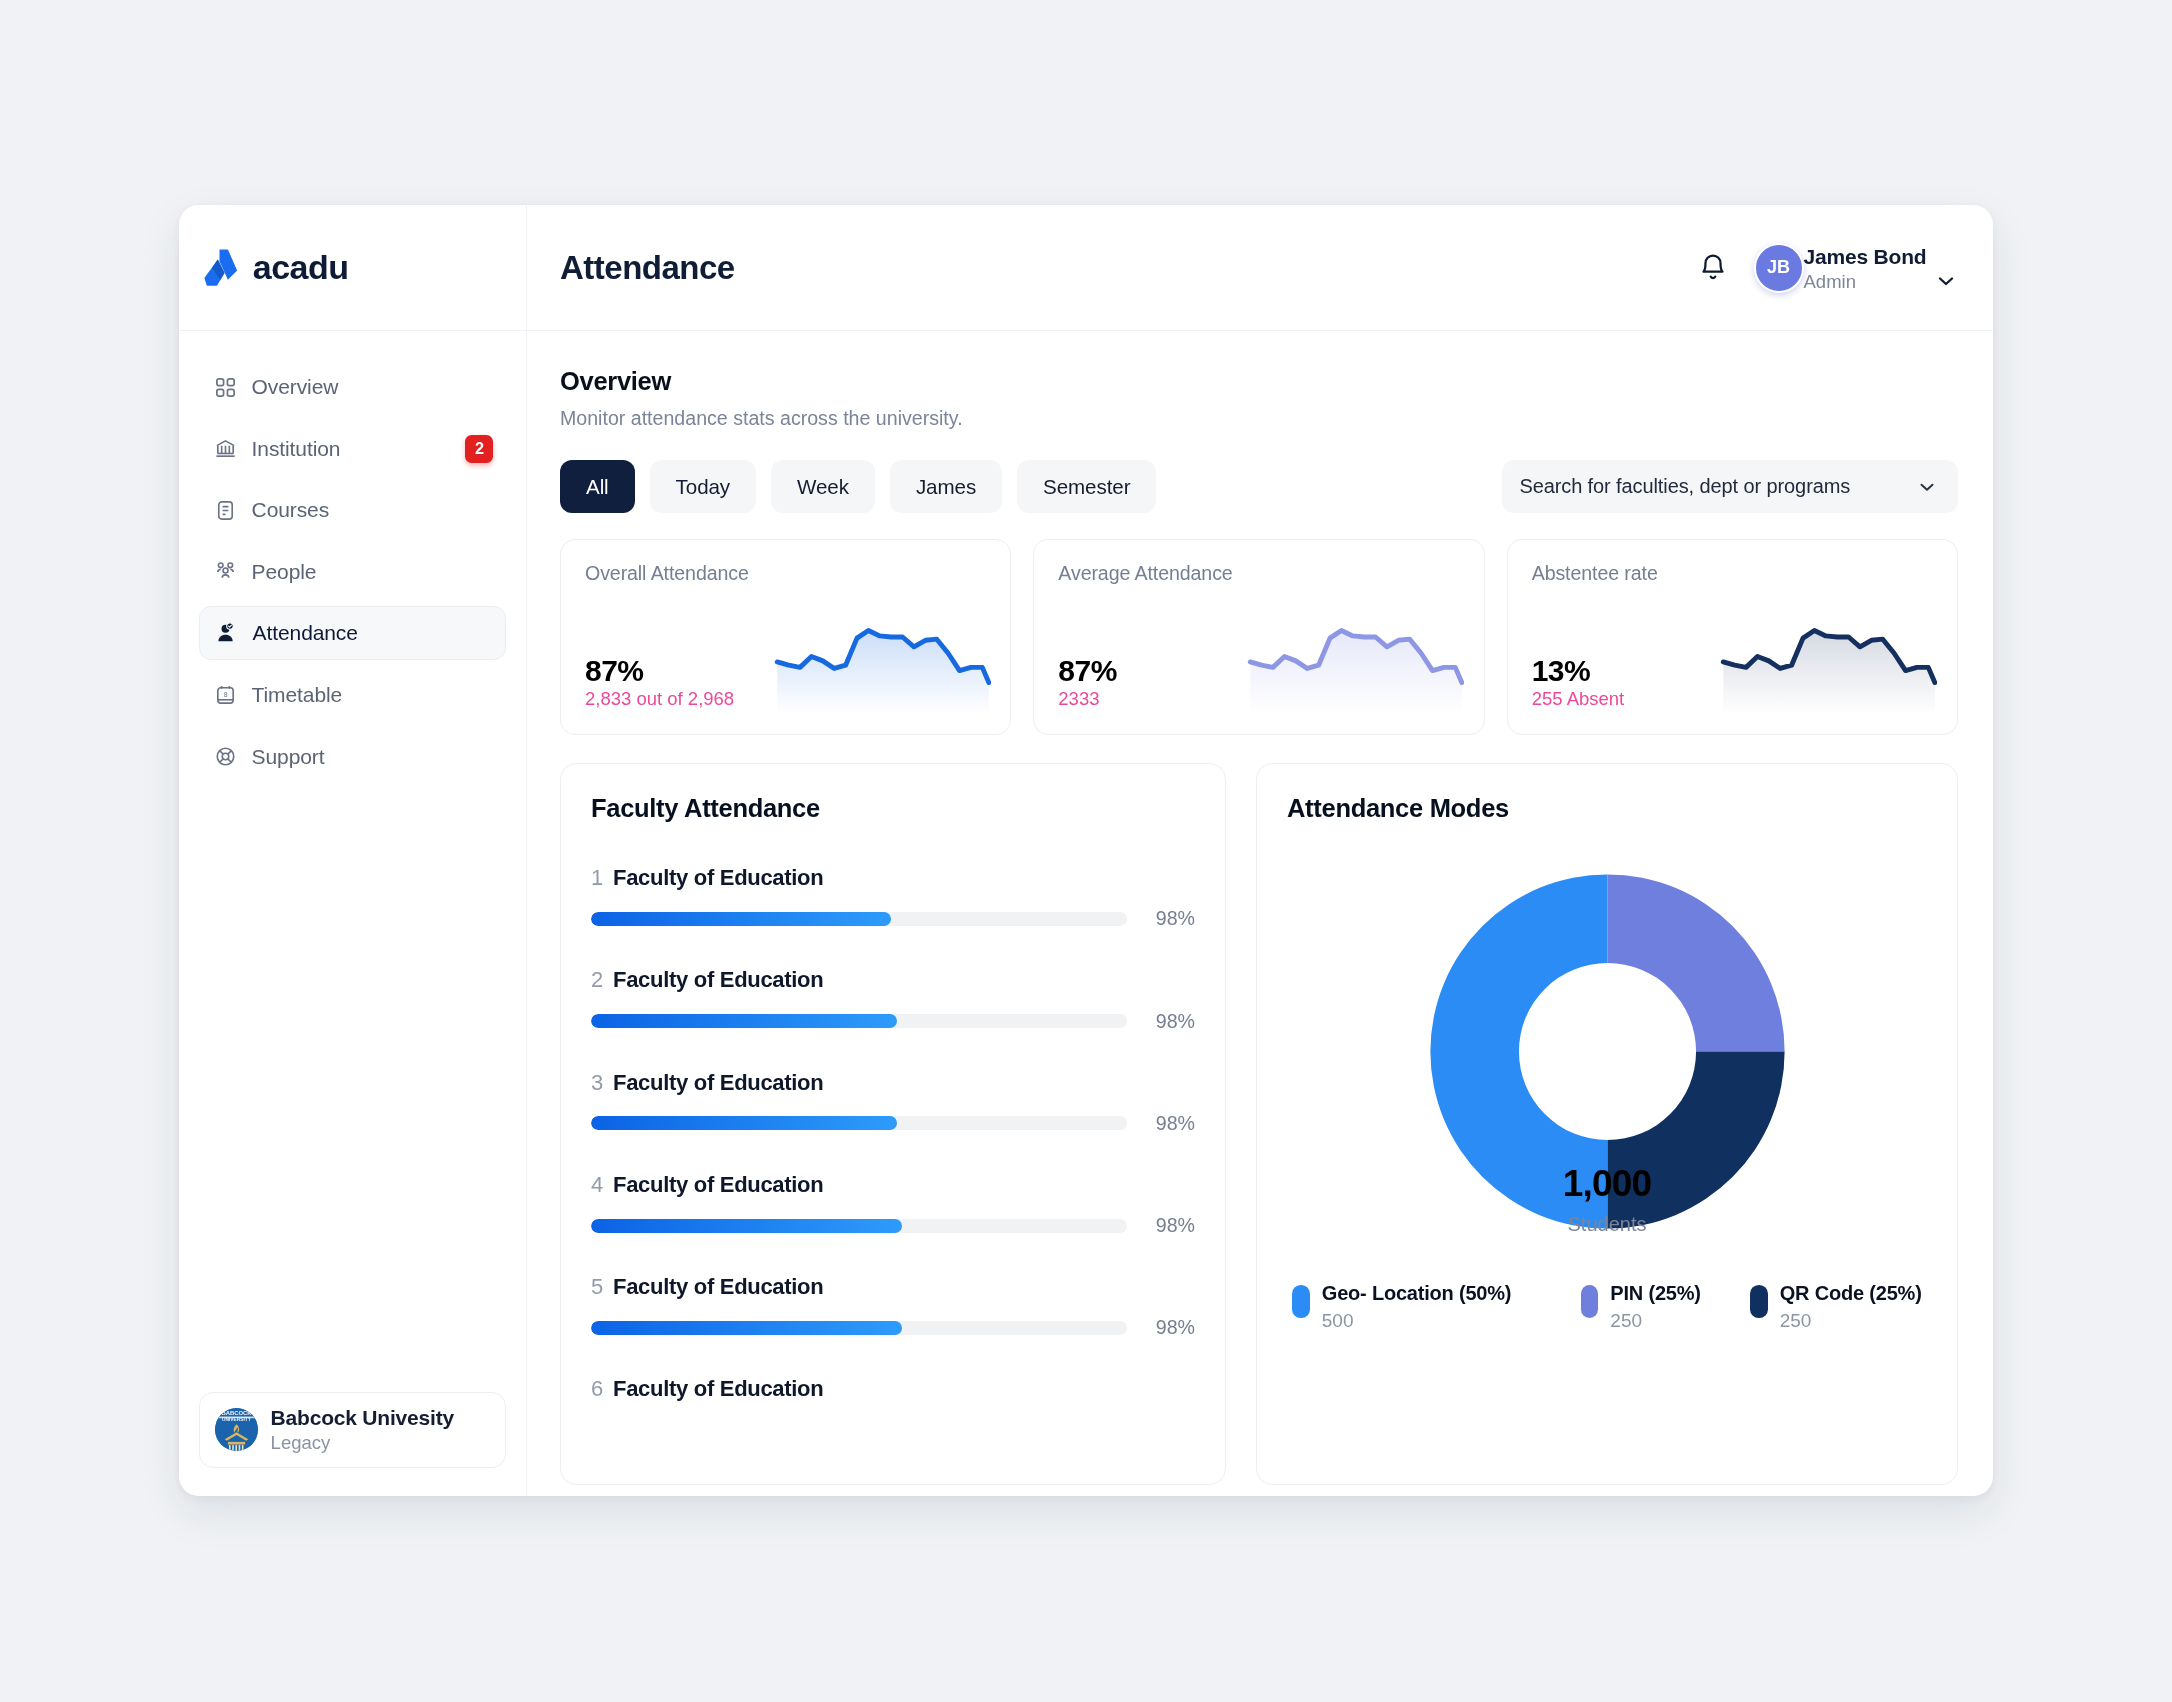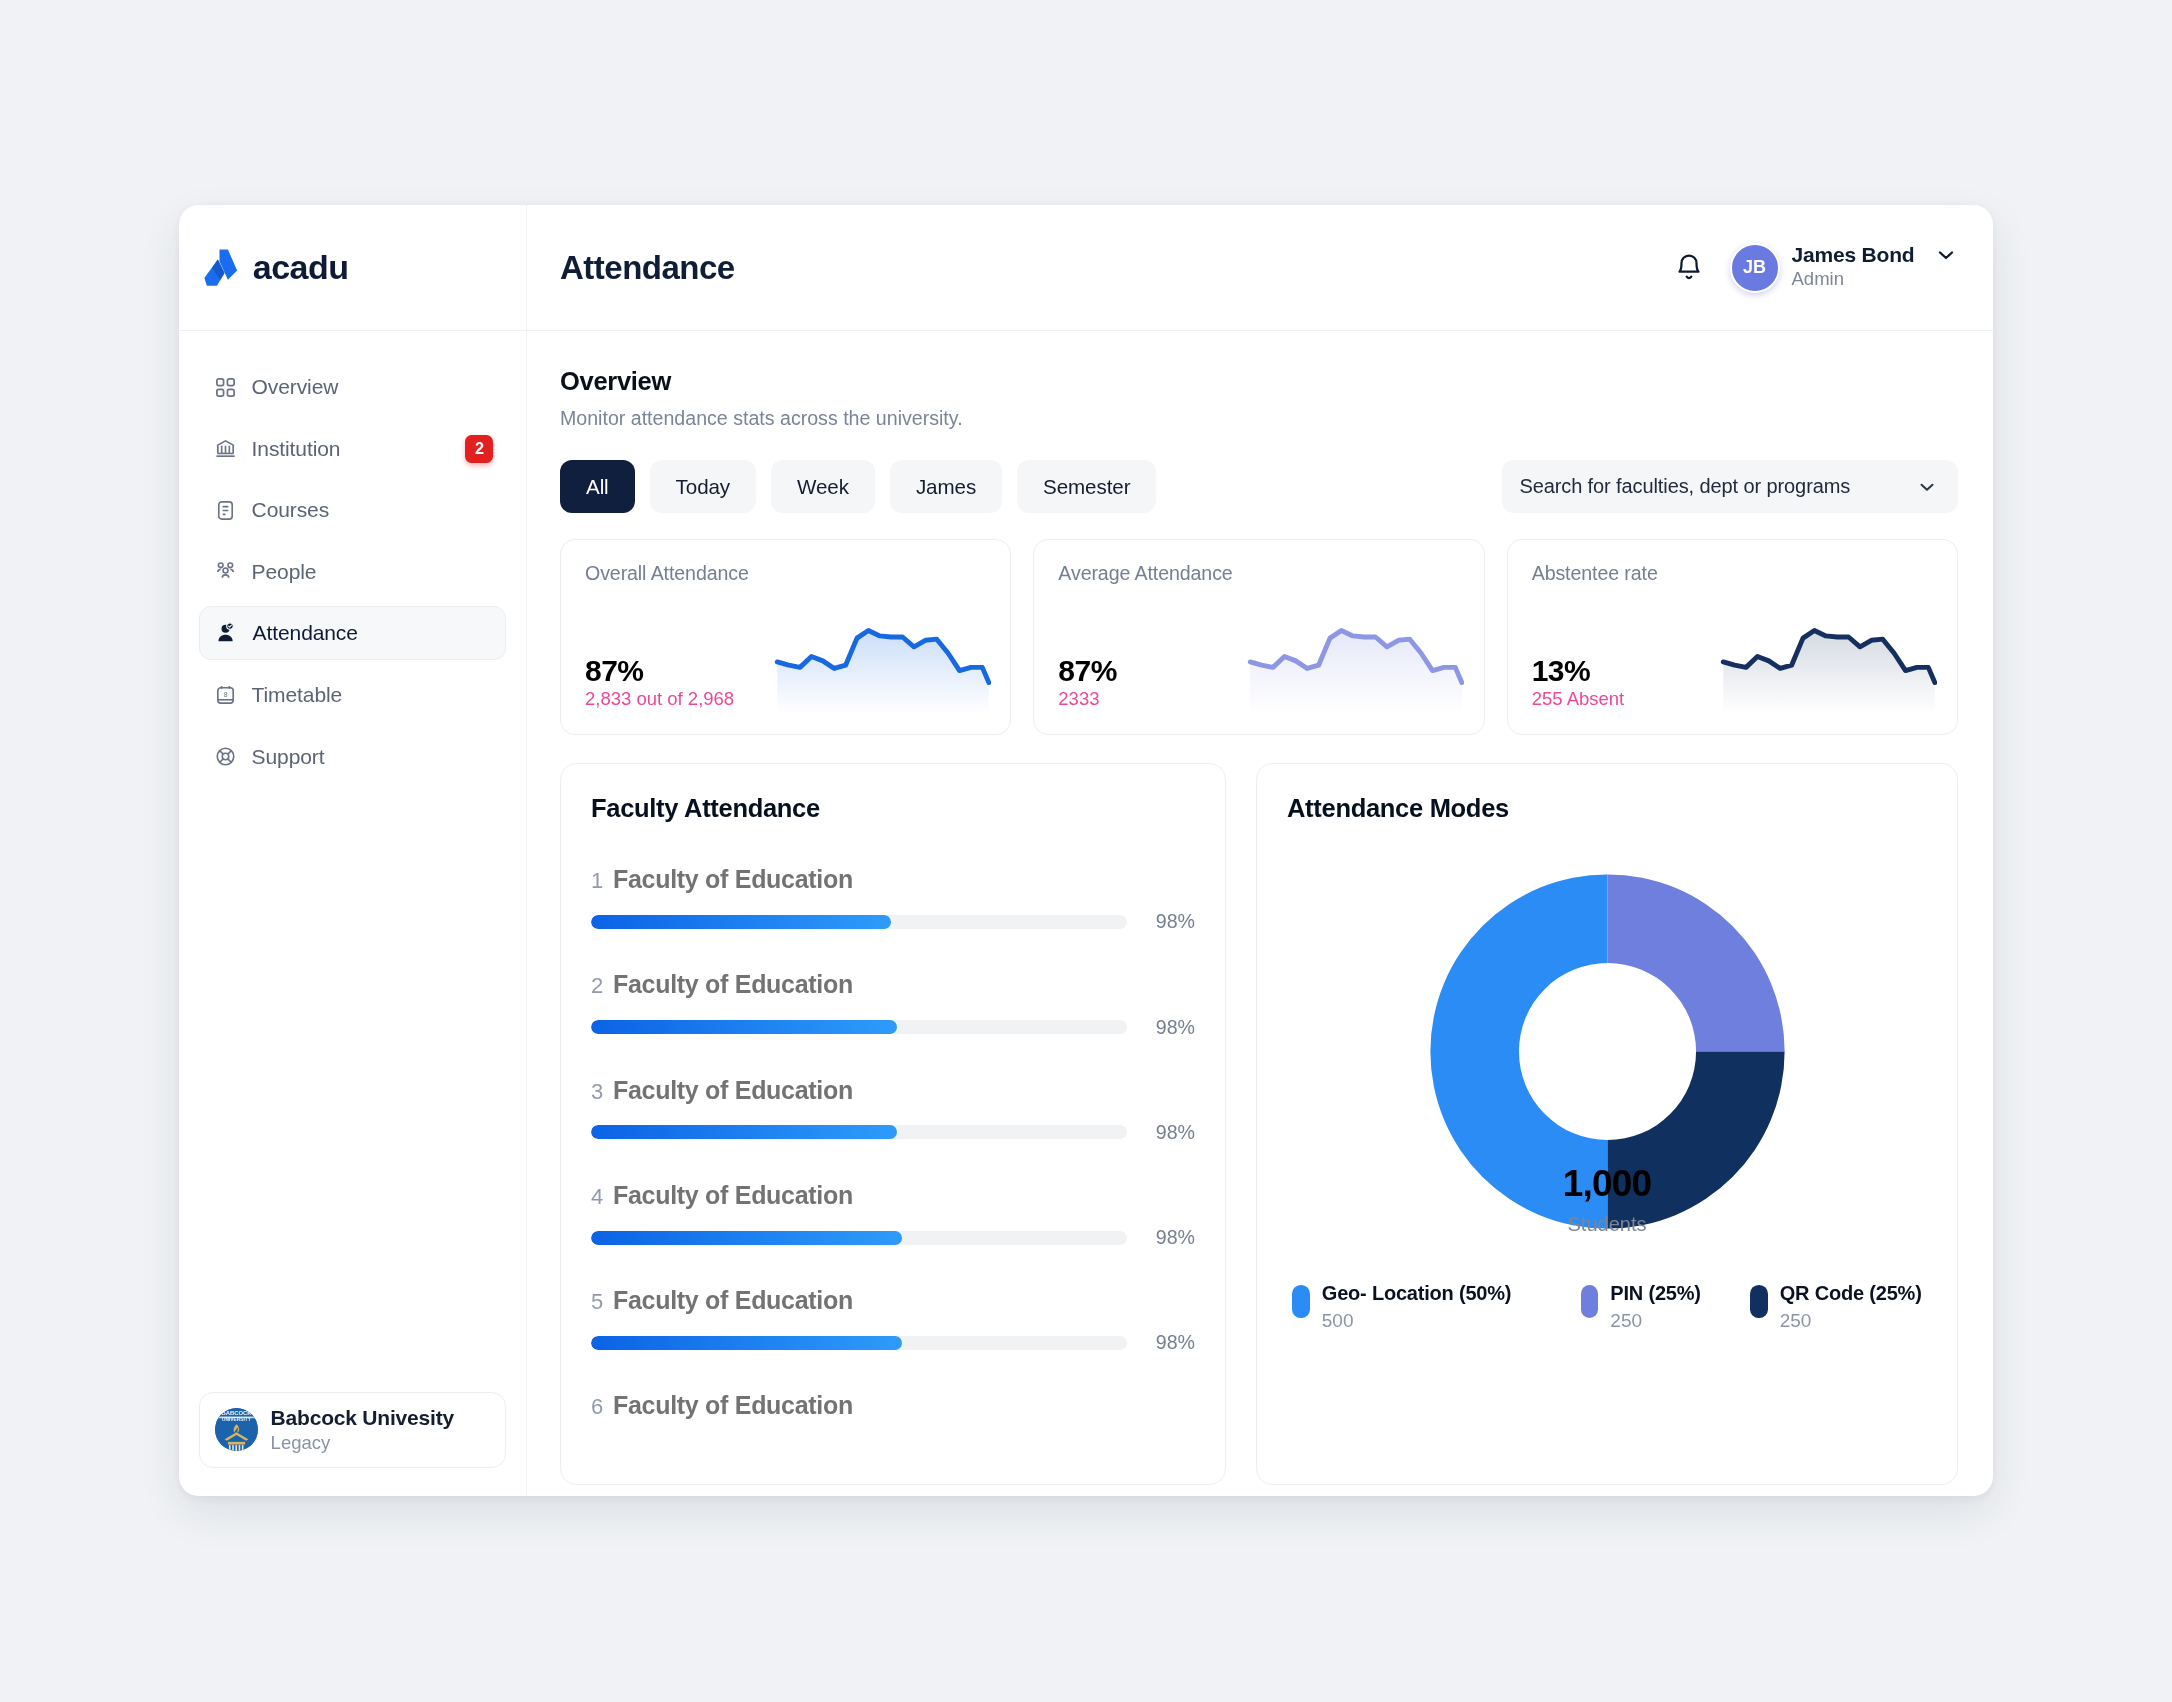--- a/index.html
+++ b/index.html
@@ -104,21 +104,21 @@
     display: flex; align-items: center;
     padding: 0 35px 0 33px;
     flex: 0 0 126px;
   }
   .page-title {
     font-size: 33px; font-weight: 700; color: #101d36;
     letter-spacing: -0.5px; flex: 1;
   }
   .topbar-right { display: flex; align-items: center; gap: 24px; }
   .bell { width: 34px; height: 34px; cursor: pointer; }
-  .profile { display: flex; align-items: flex-start; gap: 12px; cursor: pointer; }
+  .profile { display: flex; align-items: flex-end; cursor: pointer; }
   .avatar {
     width: 50px; height: 50px; border-radius: 50%;
     background: #6b7ae0;
     color: #fff; font-size: 18px; font-weight: 600;
     display: flex; align-items: center; justify-content: center;
     box-shadow: 0 2.2px 6.5px rgba(80,95,200,0.28);
     border: 2.2px solid #fff;
   }
   .profile-text { display: flex; flex-direction: column; gap: 1.1px; }
   .profile-name { font-size: 21px; font-weight: 700; color: #0f1c34; letter-spacing: -0.2px; }
@@ -185,21 +185,21 @@
     overflow: hidden;
   }
   .panel-faculty { width: 666px; height: 722px; padding: 30px 30px 0 30px; }
   .panel-modes { flex: 1; height: 722px; padding: 30px 30px 0 30px; }
   .panel-title { font-size: 25.5px; font-weight: 700; color: #07101f; letter-spacing: -0.3px; }
 
   .fac-list { margin-top: 42px; }
   .fac-row { margin-bottom: 37px; }
   .fac-head { display: flex; align-items: baseline; gap: 9.8px; }
   .fac-rank { font-size: 22px; color: #939bab; font-weight: 400; }
-  .fac-name { font-size: 25px; font-weight: 700; color: #737373; letter-spacing: -0.3px; }
+  .fac-name { font-size: 22px; font-weight: 700; color: #0f172a; letter-spacing: -0.3px; }
   .fac-barline { display: flex; align-items: center; gap: 15px; margin-top: 16.3px; }
   .bar-track {
     flex: 1; height: 14px; border-radius: 7px; background: #f1f2f4;
     position: relative; overflow: hidden;
   }
   .bar-fill {
     position: absolute; left: 0; top: 0; height: 100%;
     border-radius: 7px;
     background: linear-gradient(90deg, #0b63e5 0%, #2e9bfa 100%);
   }

